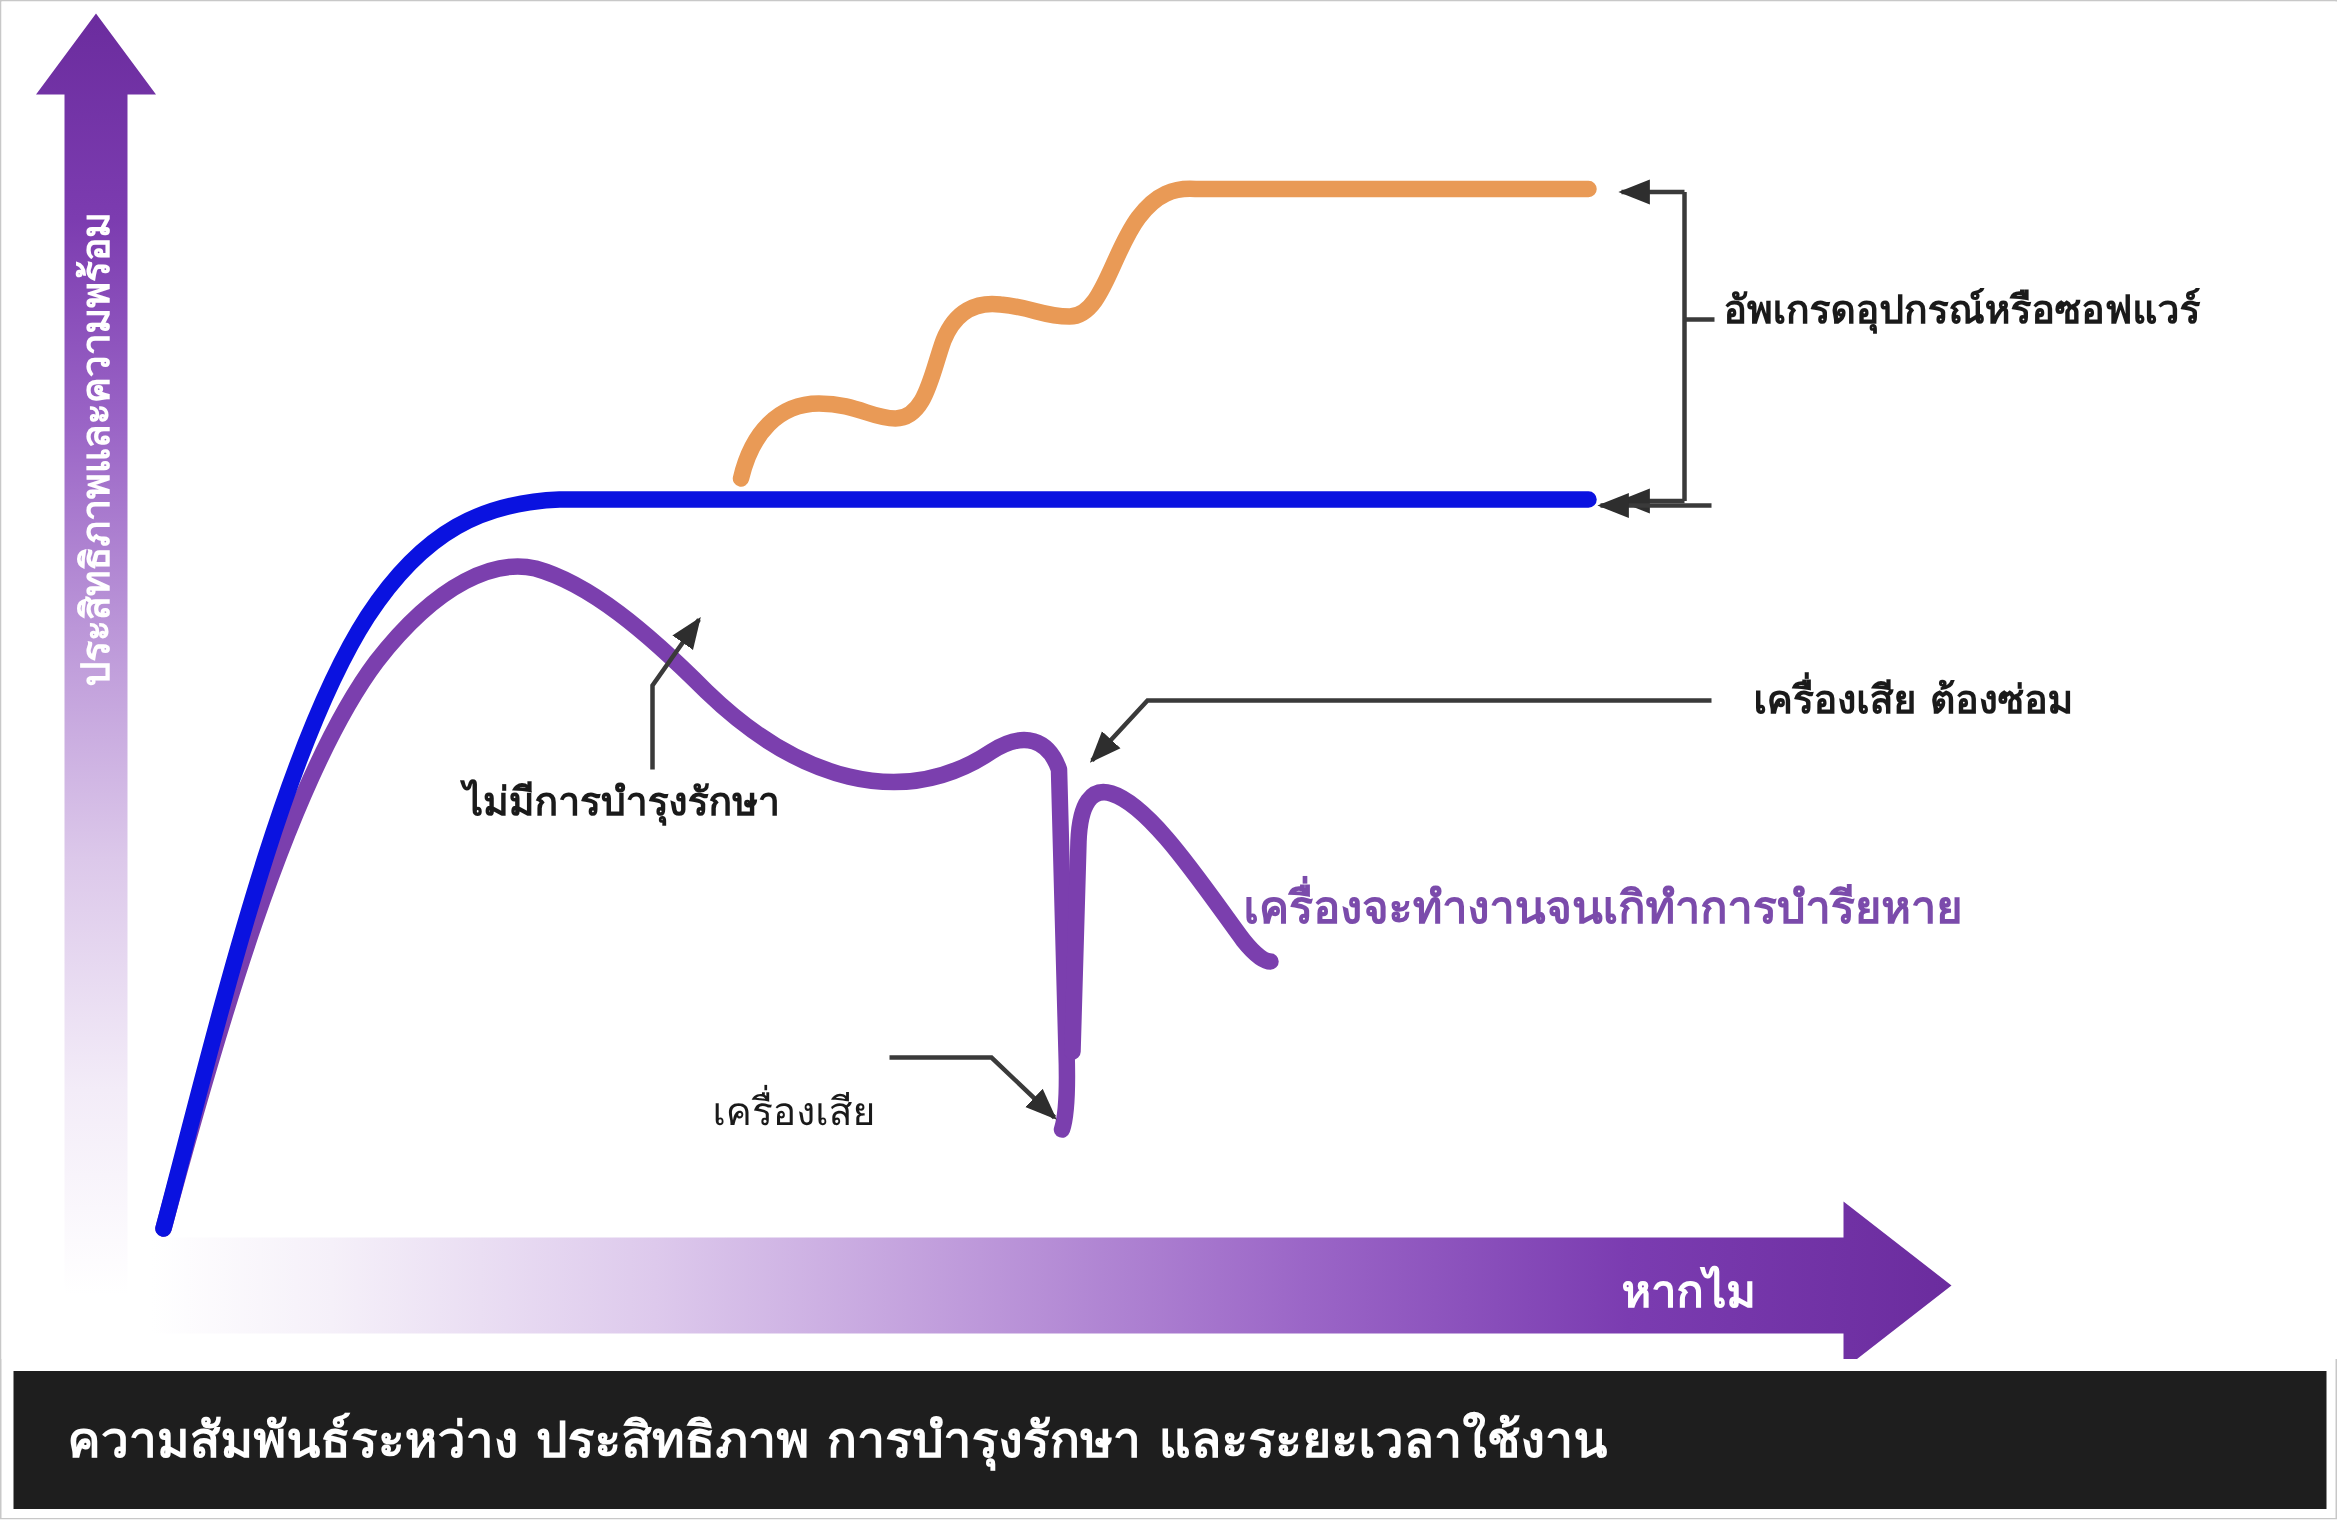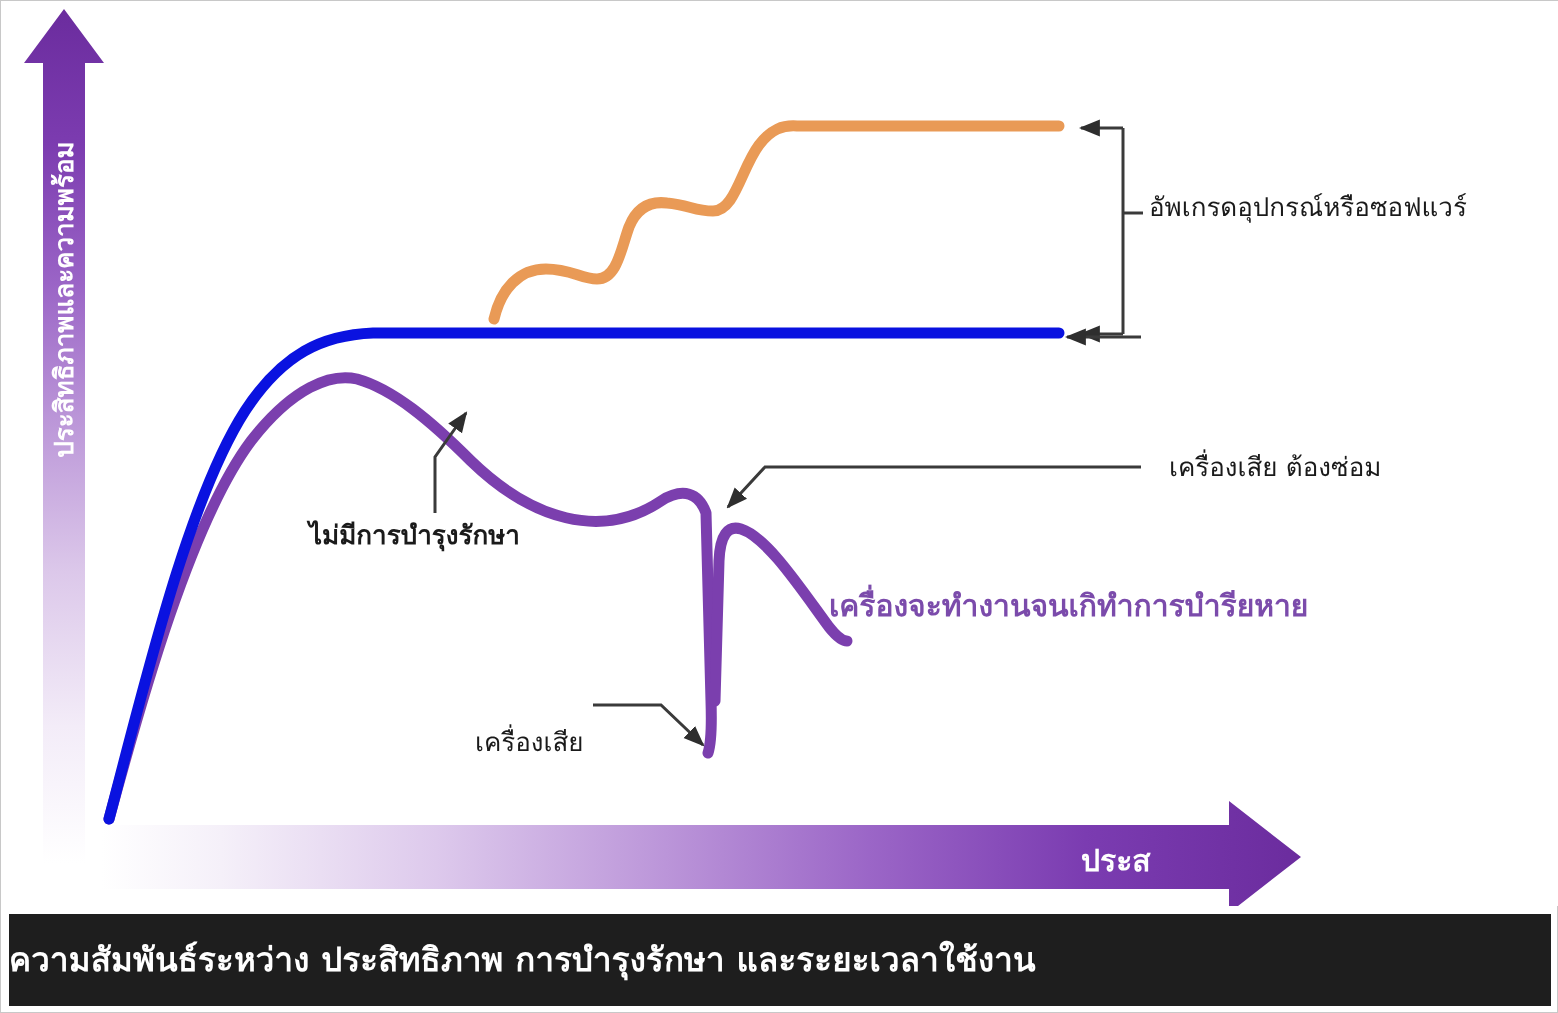--- a/index.html
+++ b/index.html
@@ -41,20 +41,21 @@
   #caption-bar {
     position: absolute;
     left: 8px;
     top: 913px;
     width: 1542px;
     height: 92px;
     background: #1e1e1e;
     display: flex;
     align-items: center;
     box-sizing: border-box;
+    padding-left: 36px;
   }
   #caption-text {
     color: #ffffff;
     font-size: 33px;
     font-weight: bold;
     letter-spacing: 0.2px;
     line-height: 1.1;
     white-space: nowrap;
   }
   
@@ -80,21 +81,21 @@
     font-size: 30px;
     font-weight: bold;
     white-space: nowrap;
     pointer-events: none;
   }
   
   .anno {
     position: absolute;
     color: #1a1a1a;
     font-size: 26px;
-    font-weight: normal;
+    font-weight: bold;
     white-space: nowrap;
     line-height: 1.15;
   }
   #anno-upgrade   { left: 1148px; top: 192px; }
   #anno-continuous{ left: 1148px; top: 318px; }
   #anno-repair    { left: 1148px; top: 452px; margin-left: 20px; }
   #anno-nomaint   { left: 308px;  top: 520px; font-weight: bold; }
   #anno-broken    { left: 474px;  top: 727px; font-weight: normal; }
   #warning-block {
     position: absolute;
@@ -203,21 +204,21 @@
         <path d="M 434 512 L 434 456 L 465 412" marker-end="url(#arrowHead)"></path>
       </g>
 
       <g stroke="#3a3a3a" stroke-width="3" fill="none">
         <path d="M 592 704 L 660 704 L 702 744" marker-end="url(#arrowHead)"></path>
       </g>
     </svg>
 
     <div id="y-axis-label">ประสิทธิภาพและความพร้อม</div>
 
-    <div id="x-axis-label">ประส</div>
+    <div id="x-axis-label">หากไม</div>
 
     <div class="anno" id="anno-upgrade">อัพเกรดอุปกรณ์หรือซอฟแวร์</div>
 
 
     <div class="anno" id="anno-repair">เครื่องเสีย ต้องซ่อม</div>
 
     <div class="anno" id="anno-nomaint">ไม่มีการบำรุงรักษา</div>
 
     <div class="anno" id="anno-broken">เครื่องเสีย</div>
 

